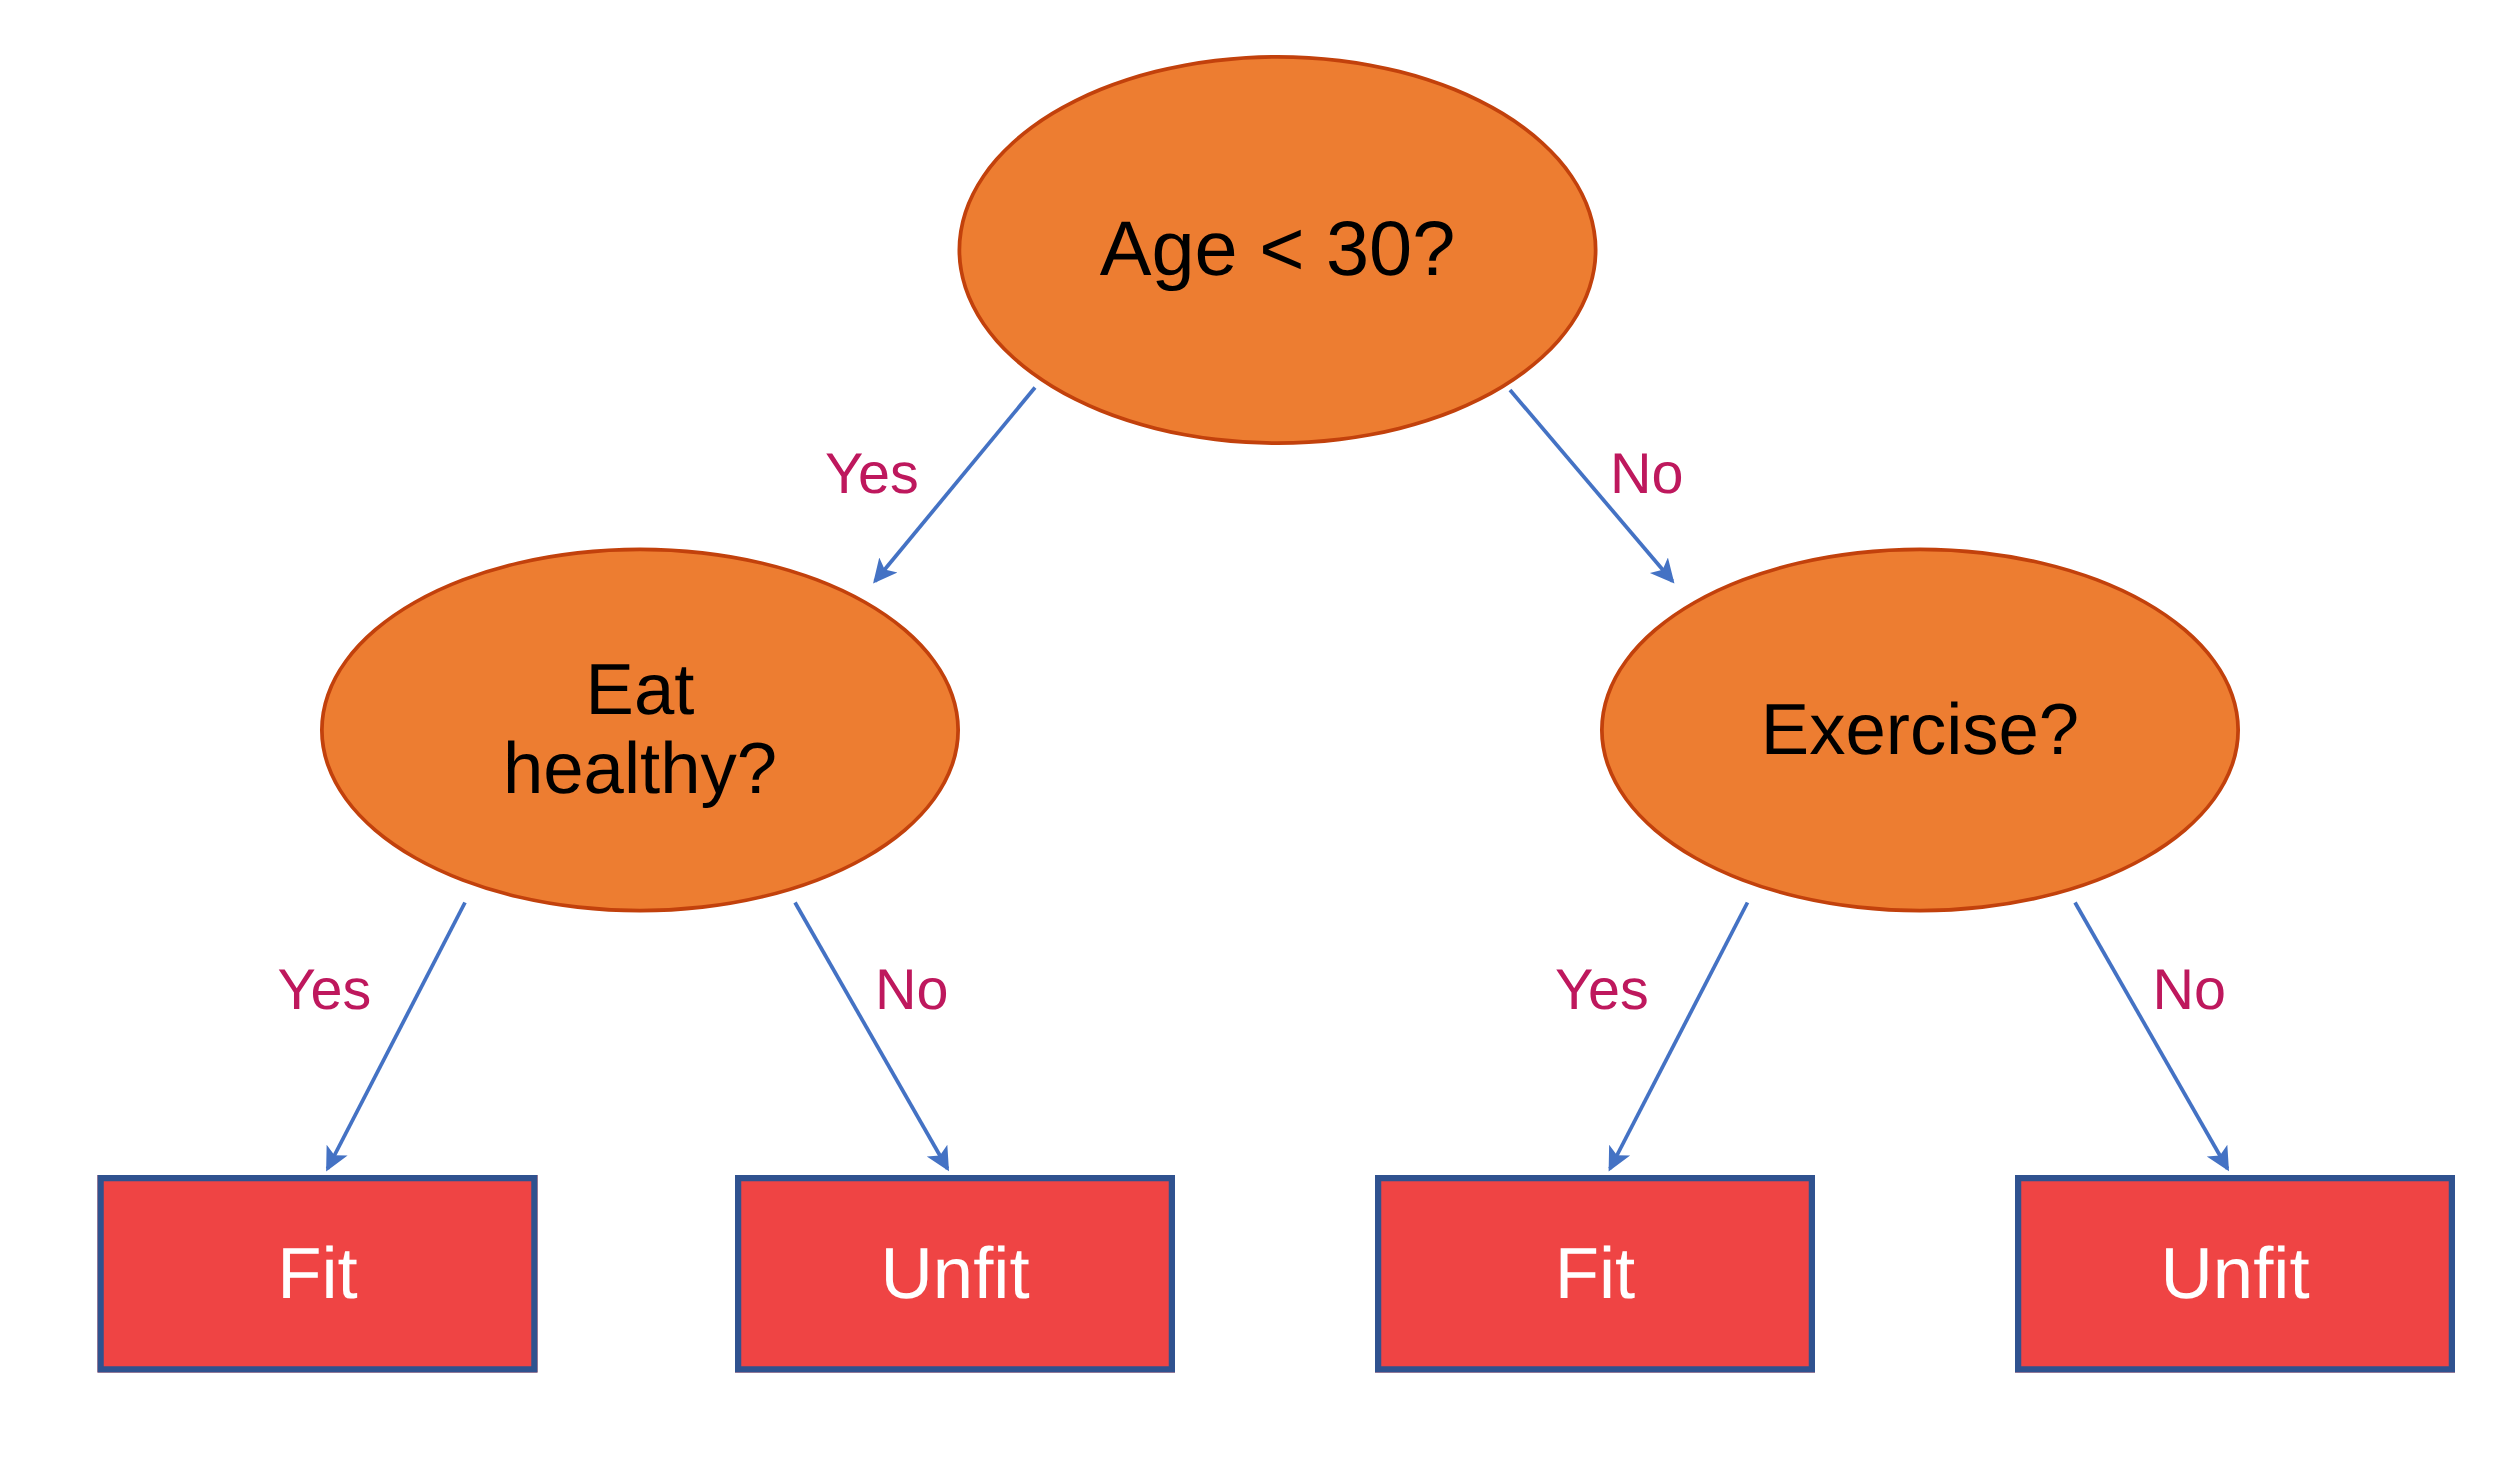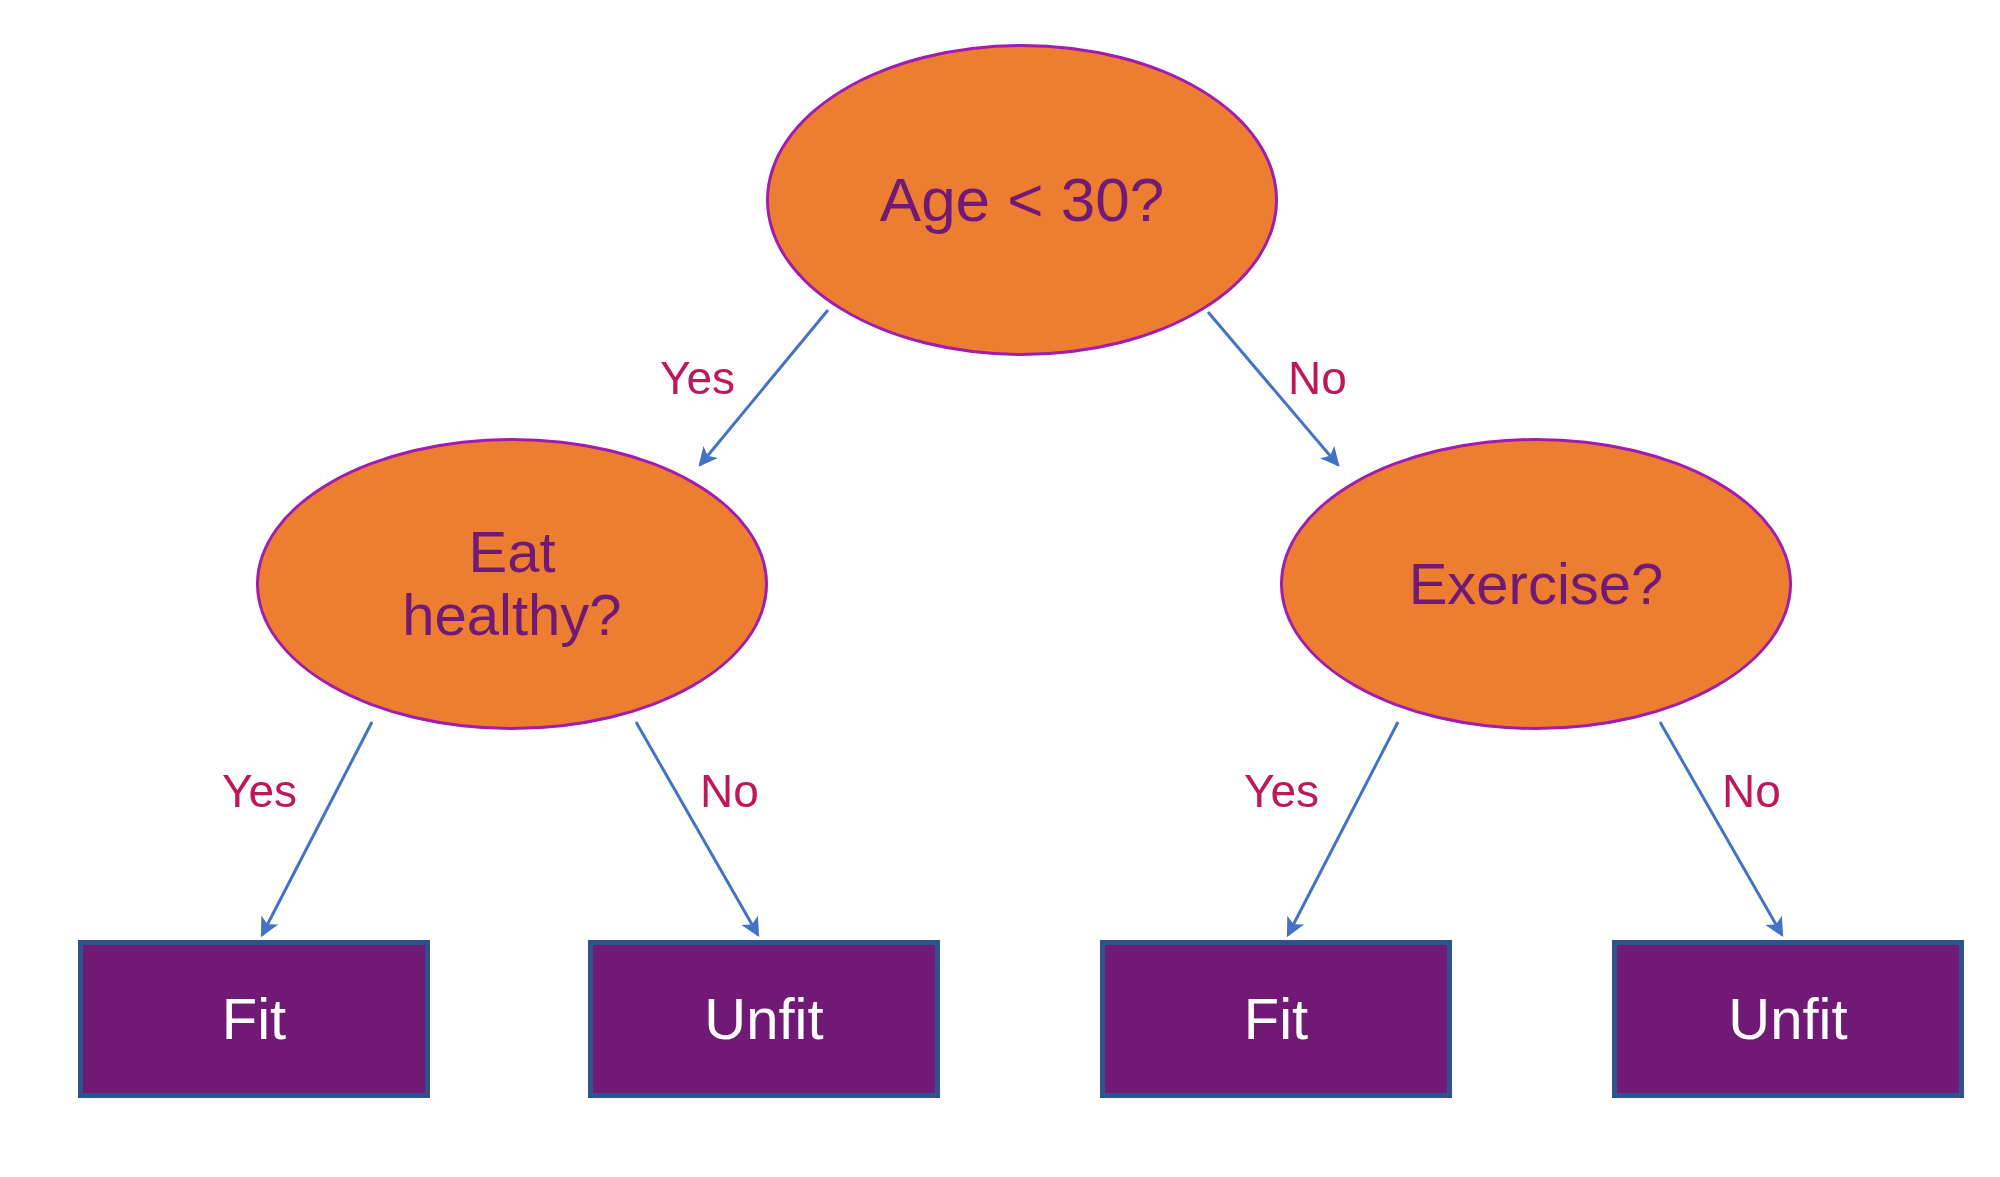--- a/index.html
+++ b/index.html
@@ -30,25 +30,25 @@
     position: absolute;
     display: flex;
     align-items: center;
     justify-content: center;
     text-align: center;
     box-sizing: border-box;
   }
   .node-decision {
     border-radius: 50%;
     background: #ED7D31;
-    border: 3px solid #a21caf;
-    color: #701a75;
+    border: 3px solid #c2410c;
+    color: #000000;
   }
   .node-leaf {
-    background: #701a75;
+    background: #ef4444;
     border: 5px solid #2F528F;
     color: #FFFFFF;
   }
   .node-label {
     line-height: 1.08;
     white-space: pre-line;
     font-weight: 400;
   }
   .edge-label {
     position: absolute;

